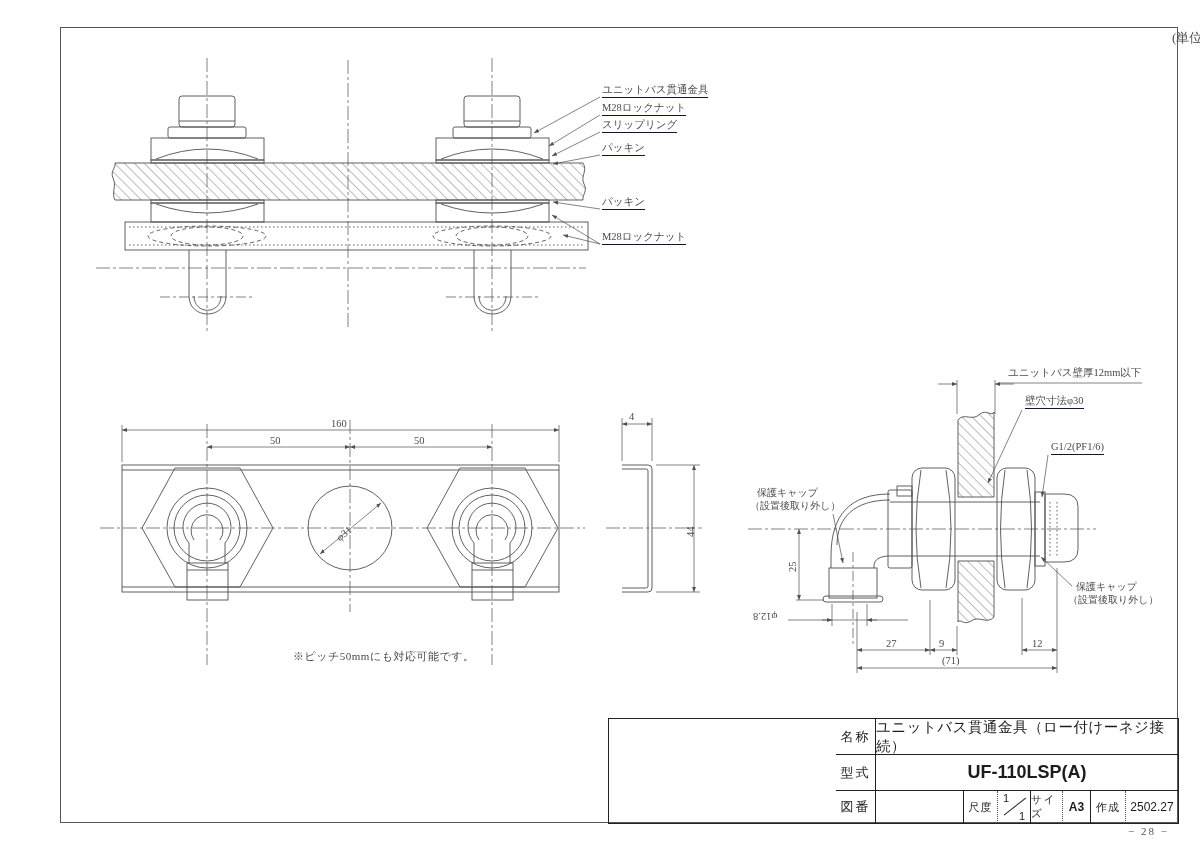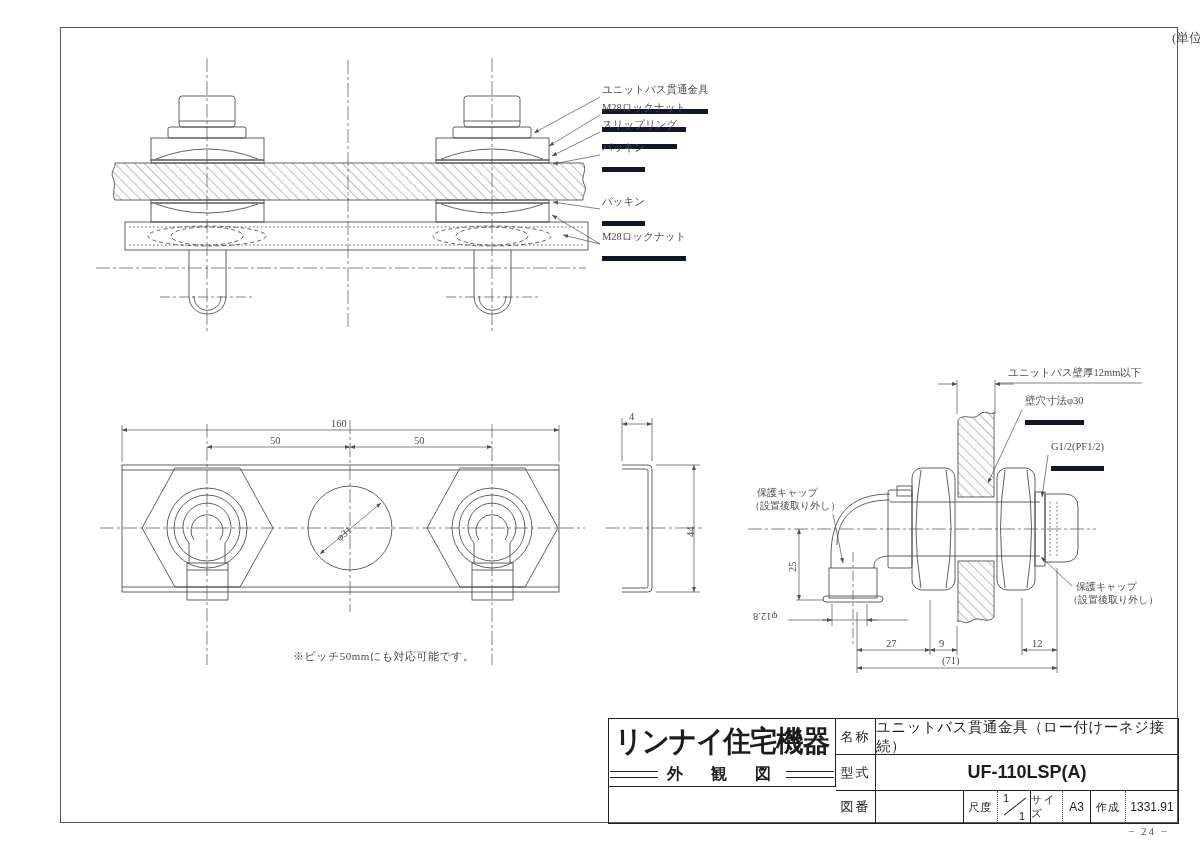--- a/index.html
+++ b/index.html
@@ -2,21 +2,21 @@
 <html><head>
 <meta charset="utf-8">
 <style>
   html,body{margin:0;padding:0;background:#fff;}
   #page{position:relative;width:1200px;height:848px;background:#fff;overflow:hidden;
         font-family:"Liberation Sans",sans-serif;color:#4a4a4a;}
   #frame{position:absolute;left:60px;top:27px;width:1116px;height:794px;border:1.2px solid #555;}
   svg{position:absolute;left:0;top:0;}
   .t{position:absolute;white-space:nowrap;color:#4a4a4a;
      font-family:"Liberation Serif","DejaVu Serif",serif;font-size:10.5px;line-height:1.15;}
-  .u{border-bottom:5px solid #0f172a;padding-bottom:13px;}
+  .u{border-bottom:1px solid #0f172a;padding-bottom:1px;}
   .dim{font-size:10.5px;}
   .r90{transform:rotate(-90deg);transform-origin:left top;}
   .r180{transform:rotate(180deg);}
   .note{font-size:11px;letter-spacing:.5px;}
   
   #tb{position:absolute;left:608px;top:718px;width:569px;height:104px;border:1.6px solid #222;
       color:#1c1c1c;}
   .cell{position:absolute;box-sizing:border-box;}
   .bR{border-right:1px solid #222;} .bB{border-bottom:1px solid #222;}
   .bRd{border-right:1px dotted #555;}
@@ -259,57 +259,49 @@
   <div class="t dim" style="left:331px;top:418px;">160</div>
   <div class="t dim" style="left:270px;top:435px;">50</div>
   <div class="t dim" style="left:414px;top:435px;">50</div>
   <div class="t dim" style="left:336px;top:528px;transform:rotate(-39deg);">φ31</div>
 
   <div class="t dim" style="left:629px;top:411px;">4</div>
   <div class="t dim r90" style="left:685px;top:537px;">44</div>
 
   <div class="t" style="left:1008px;top:367px;">ユニットバス壁厚12mm以下</div>
   <div class="t u" style="left:1025px;top:395px;">壁穴寸法φ30</div>
-  <div class="t u" style="left:1051px;top:441px;">G1/2(PF1/2)</div>
+  <div class="t u" style="left:1051px;top:441px;">G1/2(PF1/6)</div>
   <div class="t" style="left:757px;top:487px;font-size:10px;">保護キャップ</div>
   <div class="t" style="left:750px;top:500px;font-size:10px;">（設置後取り外し）</div>
   <div class="t" style="left:1076px;top:581px;font-size:10px;">保護キャップ</div>
   <div class="t" style="left:1068px;top:594px;font-size:10px;">（設置後取り外し）</div>
   <div class="t dim" style="left:886px;top:638px;text-align:right;">27</div>
   <div class="t dim" style="left:939px;top:638px;">9</div>
   <div class="t dim" style="left:1032px;top:638px;">12</div>
   <div class="t dim" style="left:942px;top:655px;">(71)</div>
   <div class="t dim r90" style="left:787px;top:572px;">25</div>
   <div class="t dim r180" style="left:753px;top:610px;">φ12.8</div>
 
   <div class="t note" style="left:293px;top:650px;">※ピッチ50mmにも対応可能です。</div>
 
   <div id="tb">
-    <div class="cell bR bB" style="left:0;top:0;width:227px;height:68px;">
-      <div id="logo">リンナイ住宅機器</div>
-      <div id="gaikan">
-        <span class="dl"></span>
-        <span class="tx">外　観　図</span>
-        <span class="dl"></span>
-      </div>
-    </div>
     <div class="cell bR bB lblc" style="left:227px;top:0;width:40px;height:36px;text-align:right;">名称</div>
     <div class="cell bB valc" style="left:267px;top:0;width:302px;height:36px;font-size:14.5px;letter-spacing:.5px;">ユニットバス貫通金具（ロー付けーネジ接続）</div>
     <div class="cell bR bB lblc" style="left:227px;top:36px;width:40px;height:36px;">型式</div>
     <div class="cell bB valc" style="left:267px;top:36px;width:302px;height:36px;font-size:18px;font-weight:600;">UF-110LSP(A)</div>
     <div class="cell bR lblc" style="left:227px;top:72px;width:40px;height:32px;">図番</div>
     <div class="cell bR" style="left:267px;top:72px;width:88px;height:32px;"></div>
     <div class="cell bRd lblc" style="left:355px;top:72px;width:34px;height:32px;font-size:11px;letter-spacing:1px;">尺度</div>
     <div class="cell bR" style="left:389px;top:72px;width:33px;height:32px;">
       <div class="scalebox">
         <span class="n1">1</span>
         <span class="sl"></span>
         <span class="n2">1</span>
       </div>
     </div>
     <div class="cell bRd lblc" style="left:422px;top:72px;width:32px;height:32px;font-size:10.5px;">サイズ</div>
-    <div class="cell bR valc" style="left:454px;top:72px;width:28px;height:32px;font-size:12px;font-weight:400;">A3</div>
+    <div class="cell bR valc" style="left:454px;top:72px;width:28px;height:32px;font-size:12px;font-weight:700;">A3</div>
     <div class="cell bRd lblc" style="left:482px;top:72px;width:35px;height:32px;font-size:11px;letter-spacing:1px;">作成</div>
-    <div class="cell valc" style="left:517px;top:72px;width:52px;height:32px;font-size:12px;">1331.91</div>
+    <div class="cell valc" style="left:517px;top:72px;width:52px;height:32px;font-size:12px;">2502.27</div>
   </div>
 
-  <div id="pgnum">− 24 −</div>
+  <div id="pgnum">− 28 −</div>
 </div>
 
 </body></html>

